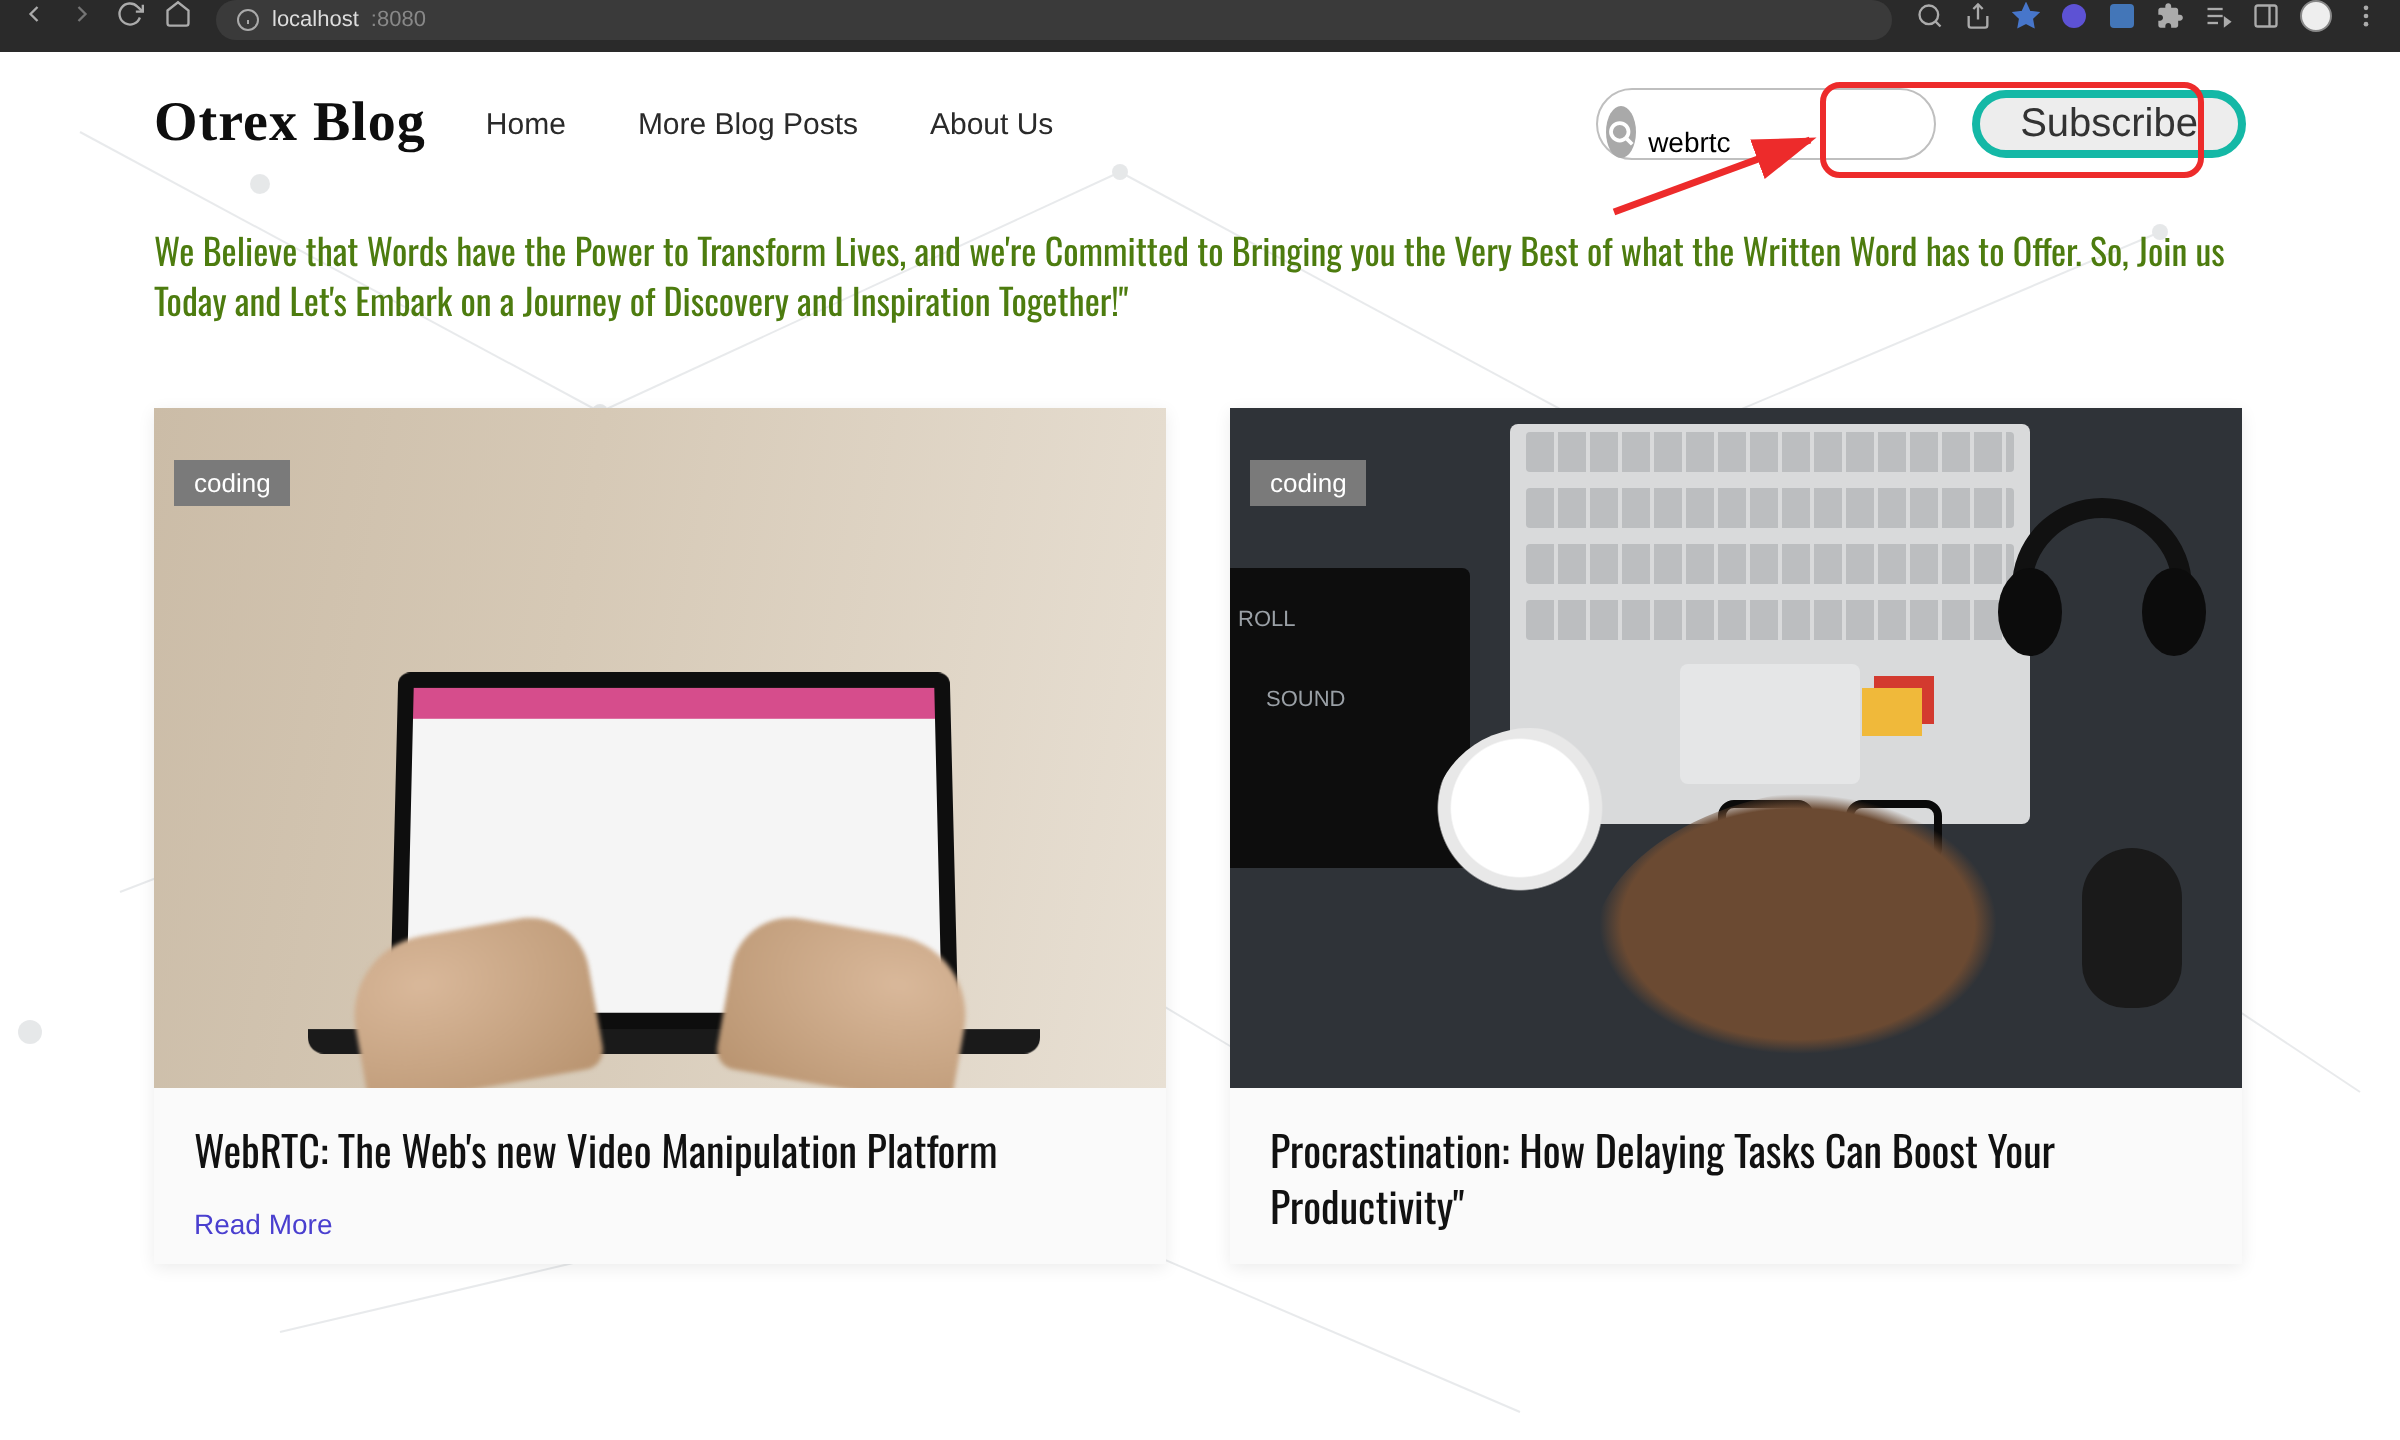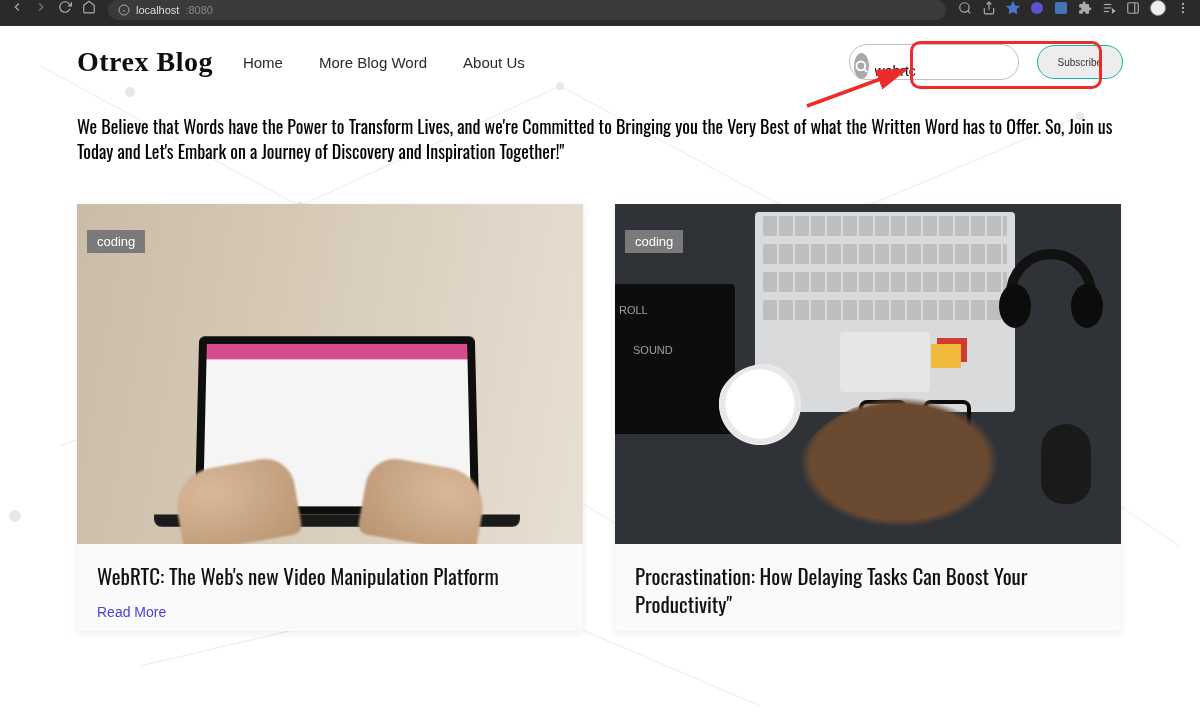--- a/index.html
+++ b/index.html
@@ -24,29 +24,29 @@
     
     .topnav { display: flex; align-items: center; gap: 30px; }
     .brand { font-family: "Brush Script MT", cursive; font-size: 28px; font-weight: 600; color: #0e0e0e; letter-spacing: 0.5px; }
     .navlinks { display: flex; gap: 36px; }
     .navlink { font-size: 15px; font-weight: 500; color: #2a2a2a; text-decoration: none; }
 
     .nav-right { margin-left: auto; display: flex; align-items: center; gap: 18px; position: relative; }
     .search-pill { display: flex; align-items: flex-end; background: #fff; border: 1px solid #bfbfbf; border-radius: 22px; height: 36px; width: 170px; padding: 0 12px 0 4px; }
     .search-icon-circle { width: 26px; height: 26px; border-radius: 50%; background: #a9a9a9; display: flex; align-items: center; justify-content: center; margin-right: 6px; }
     .search-input { border: none; outline: none; font-size: 14px; flex: 1; background: transparent; }
-    .subscribe-btn { border: 1px solid #14b8a6; background: #ededed; border-radius: 18px; height: 34px; padding: 0 20px; font-size: 10px; color: #333; cursor: pointer; }
+    .subscribe-btn { border: 4px solid #14b8a6; background: #ededed; border-radius: 18px; height: 34px; padding: 0 20px; font-size: 20px; color: #333; cursor: pointer; }
 
     
     .anno-box { position: absolute; border: 3px solid #ed2b2b; border-radius: 10px; width: 192px; height: 48px; left: 833px; top: 15px; z-index: 5; pointer-events: none; }
     .arrow-svg { position: absolute; z-index: 5; pointer-events: none; }
 
     
     .hero-title { font-size: 42px; font-weight: 400; color: #111; margin-top: 58px; line-height: 1.15; font-family: "Oswald", "Arial Narrow", Arial, sans-serif; letter-spacing: -0.5px; }
-    .hero-sub { font-size: 18px; color: #000000; margin-top: 34px; line-height: 1.4; font-family: "Oswald", "Arial Narrow", Arial, sans-serif; }
+    .hero-sub { font-size: 18px; color: #4d7c0f; margin-top: 34px; line-height: 1.4; font-family: "Oswald", "Arial Narrow", Arial, sans-serif; }
 
     
     .cards { display: flex; gap: 32px; margin-top: 40px; }
     .card { width: 506px; background: #fafafa; overflow: hidden; box-shadow: 0 2px 8px rgba(0,0,0,0.08); }
     .card-img { width: 100%; height: 340px; position: relative; overflow: hidden; }
     .card-tag { position: absolute; top: 10px; left: 10px; background: #7a7a7a; color: #fff; font-size: 13px; padding: 4px 10px; margin-top: 16px; }
     .card-body { padding: 18px 20px 10px; }
     .card-title { font-size: 21px; font-weight: 400; color: #111; line-height: 1.3; font-family: "Oswald", "Arial Narrow", Arial, sans-serif; }
     .card-more { font-size: 14px; color: #4a3fcf; margin-top: 14px; display: inline-block; }
 
@@ -195,21 +195,21 @@
         <circle cx="940" cy="360" r="4"></circle>
     </g>
   </svg>
 
   <div class="content">
 
     <div class="topnav" style="position:relative;">
       <a class="brand">Otrex Blog</a>
       <nav class="navlinks">
         <a class="navlink">Home</a>
-        <a class="navlink">More Blog Word</a>
+        <a class="navlink">More Blog Posts</a>
         <a class="navlink">About Us</a>
       </nav>
       <div class="nav-right">
         <div class="search-pill">
           <span class="search-icon-circle">
             <svg width="15" height="15" viewBox="0 0 24 24" fill="none" stroke="#fff" stroke-width="3">
                 <circle cx="11" cy="11" r="7"></circle>
                 <line x1="21" y1="21" x2="16.65" y2="16.65"></line>
               </svg>
           </span>

